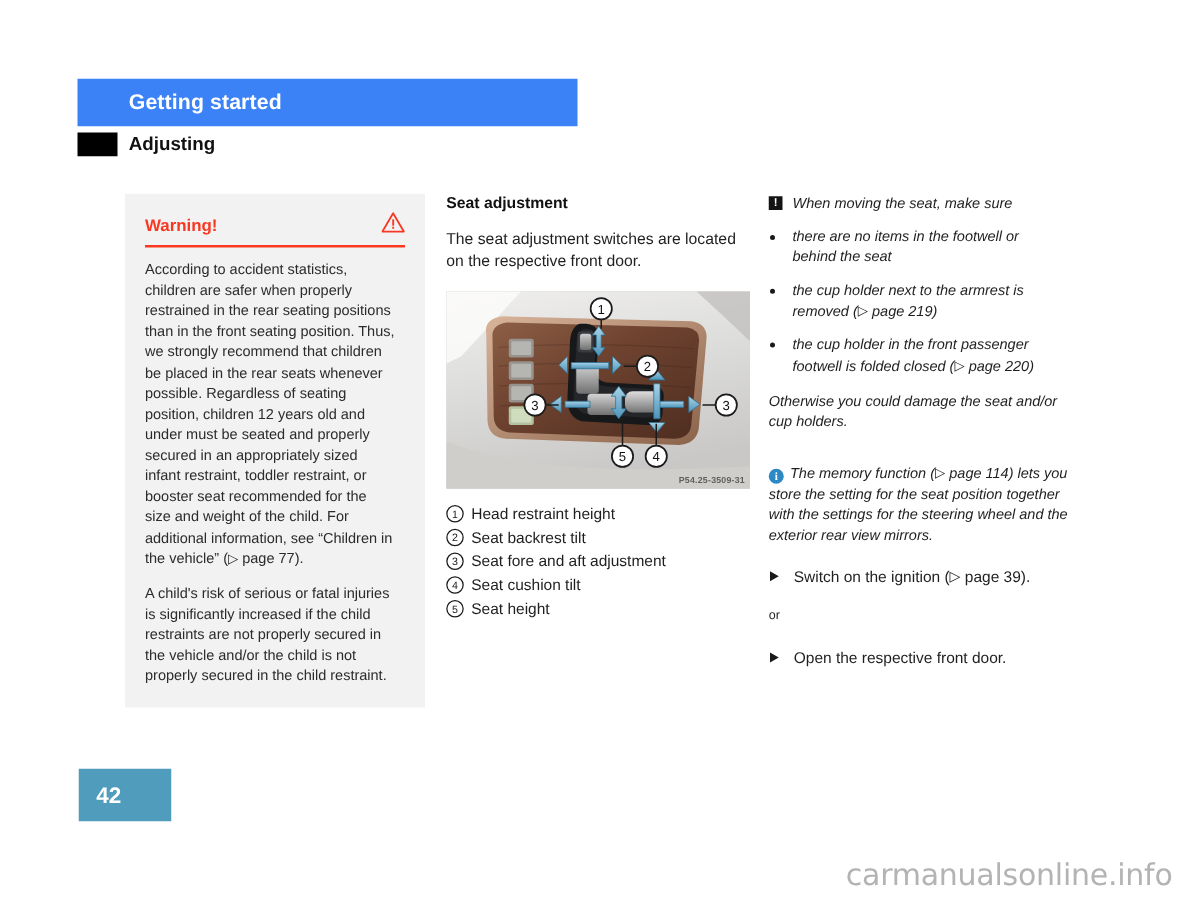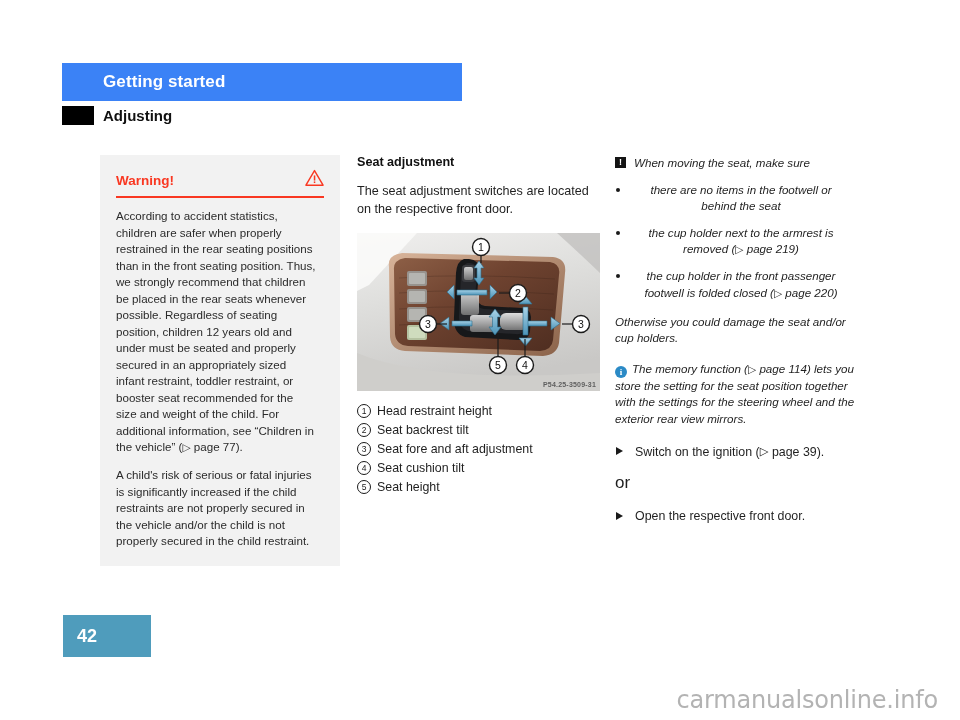--- a/index.html
+++ b/index.html
@@ -168,21 +168,21 @@
     color: #ffffff;
     font-size: 9px;
     font-weight: bold;
     line-height: 11px;
     text-align: center;
     font-style: normal;
     margin-right: 8px;
     position: relative;
     top: 2px;
   }
-  .bullet-list { margin: 10px 12px 0 0; padding: 0; list-style: none; text-align: center; }
+  .bullet-list { margin: 10px 12px 0 0; padding: 0; list-style: none; }
   .bullet-list li {
     position: relative;
     padding-left: 19px;
     font-size: 11.6px;
     line-height: 16.5px;
     font-style: italic;
     color: #1f1f1f;
     margin-bottom: 10px;
   }
   .bullet-list li:last-child { margin-bottom: 0; }
@@ -197,21 +197,21 @@
     border-radius: 50%;
   }
   .italic-p {
     font-size: 11.6px;
     line-height: 16.5px;
     font-style: italic;
     color: #1f1f1f;
     margin: 12px 0 0 0;
   }
   .info-note {
-    margin-top: 14px;
+    margin-top: 24px;
     font-size: 11.6px;
     line-height: 16.5px;
     font-style: italic;
     color: #1f1f1f;
   }
   .info-icon {
     display: inline-block;
     width: 12px;
     height: 12px;
     background: #2b8ac6;
@@ -237,37 +237,37 @@
   .step::before {
     content: "";
     position: absolute;
     left: 1px;
     top: 5px;
     border-left: 7px solid #1a1a1a;
     border-top: 4.5px solid transparent;
     border-bottom: 4.5px solid transparent;
   }
   .or-text {
-    font-size: 17px;
+    font-size: 10px;
     line-height: 18px;
     color: #1f1f1f;
     margin-top: 13px;
   }
   .tri-ref {
     font-family: "DejaVu Sans", sans-serif;
     font-size: 0.92em;
     vertical-align: 0.5px;
   }
 
   
   .page-badge {
     position: absolute;
     left: 63px;
     top: 615px;
-    width: 88px;
+    width: 74px;
     height: 42px;
     background: #4f9cbc;
   }
   .page-badge span {
     position: absolute;
     left: 14px;
     top: 11px;
     color: #ffffff;
     font-size: 18px;
     font-weight: bold;

